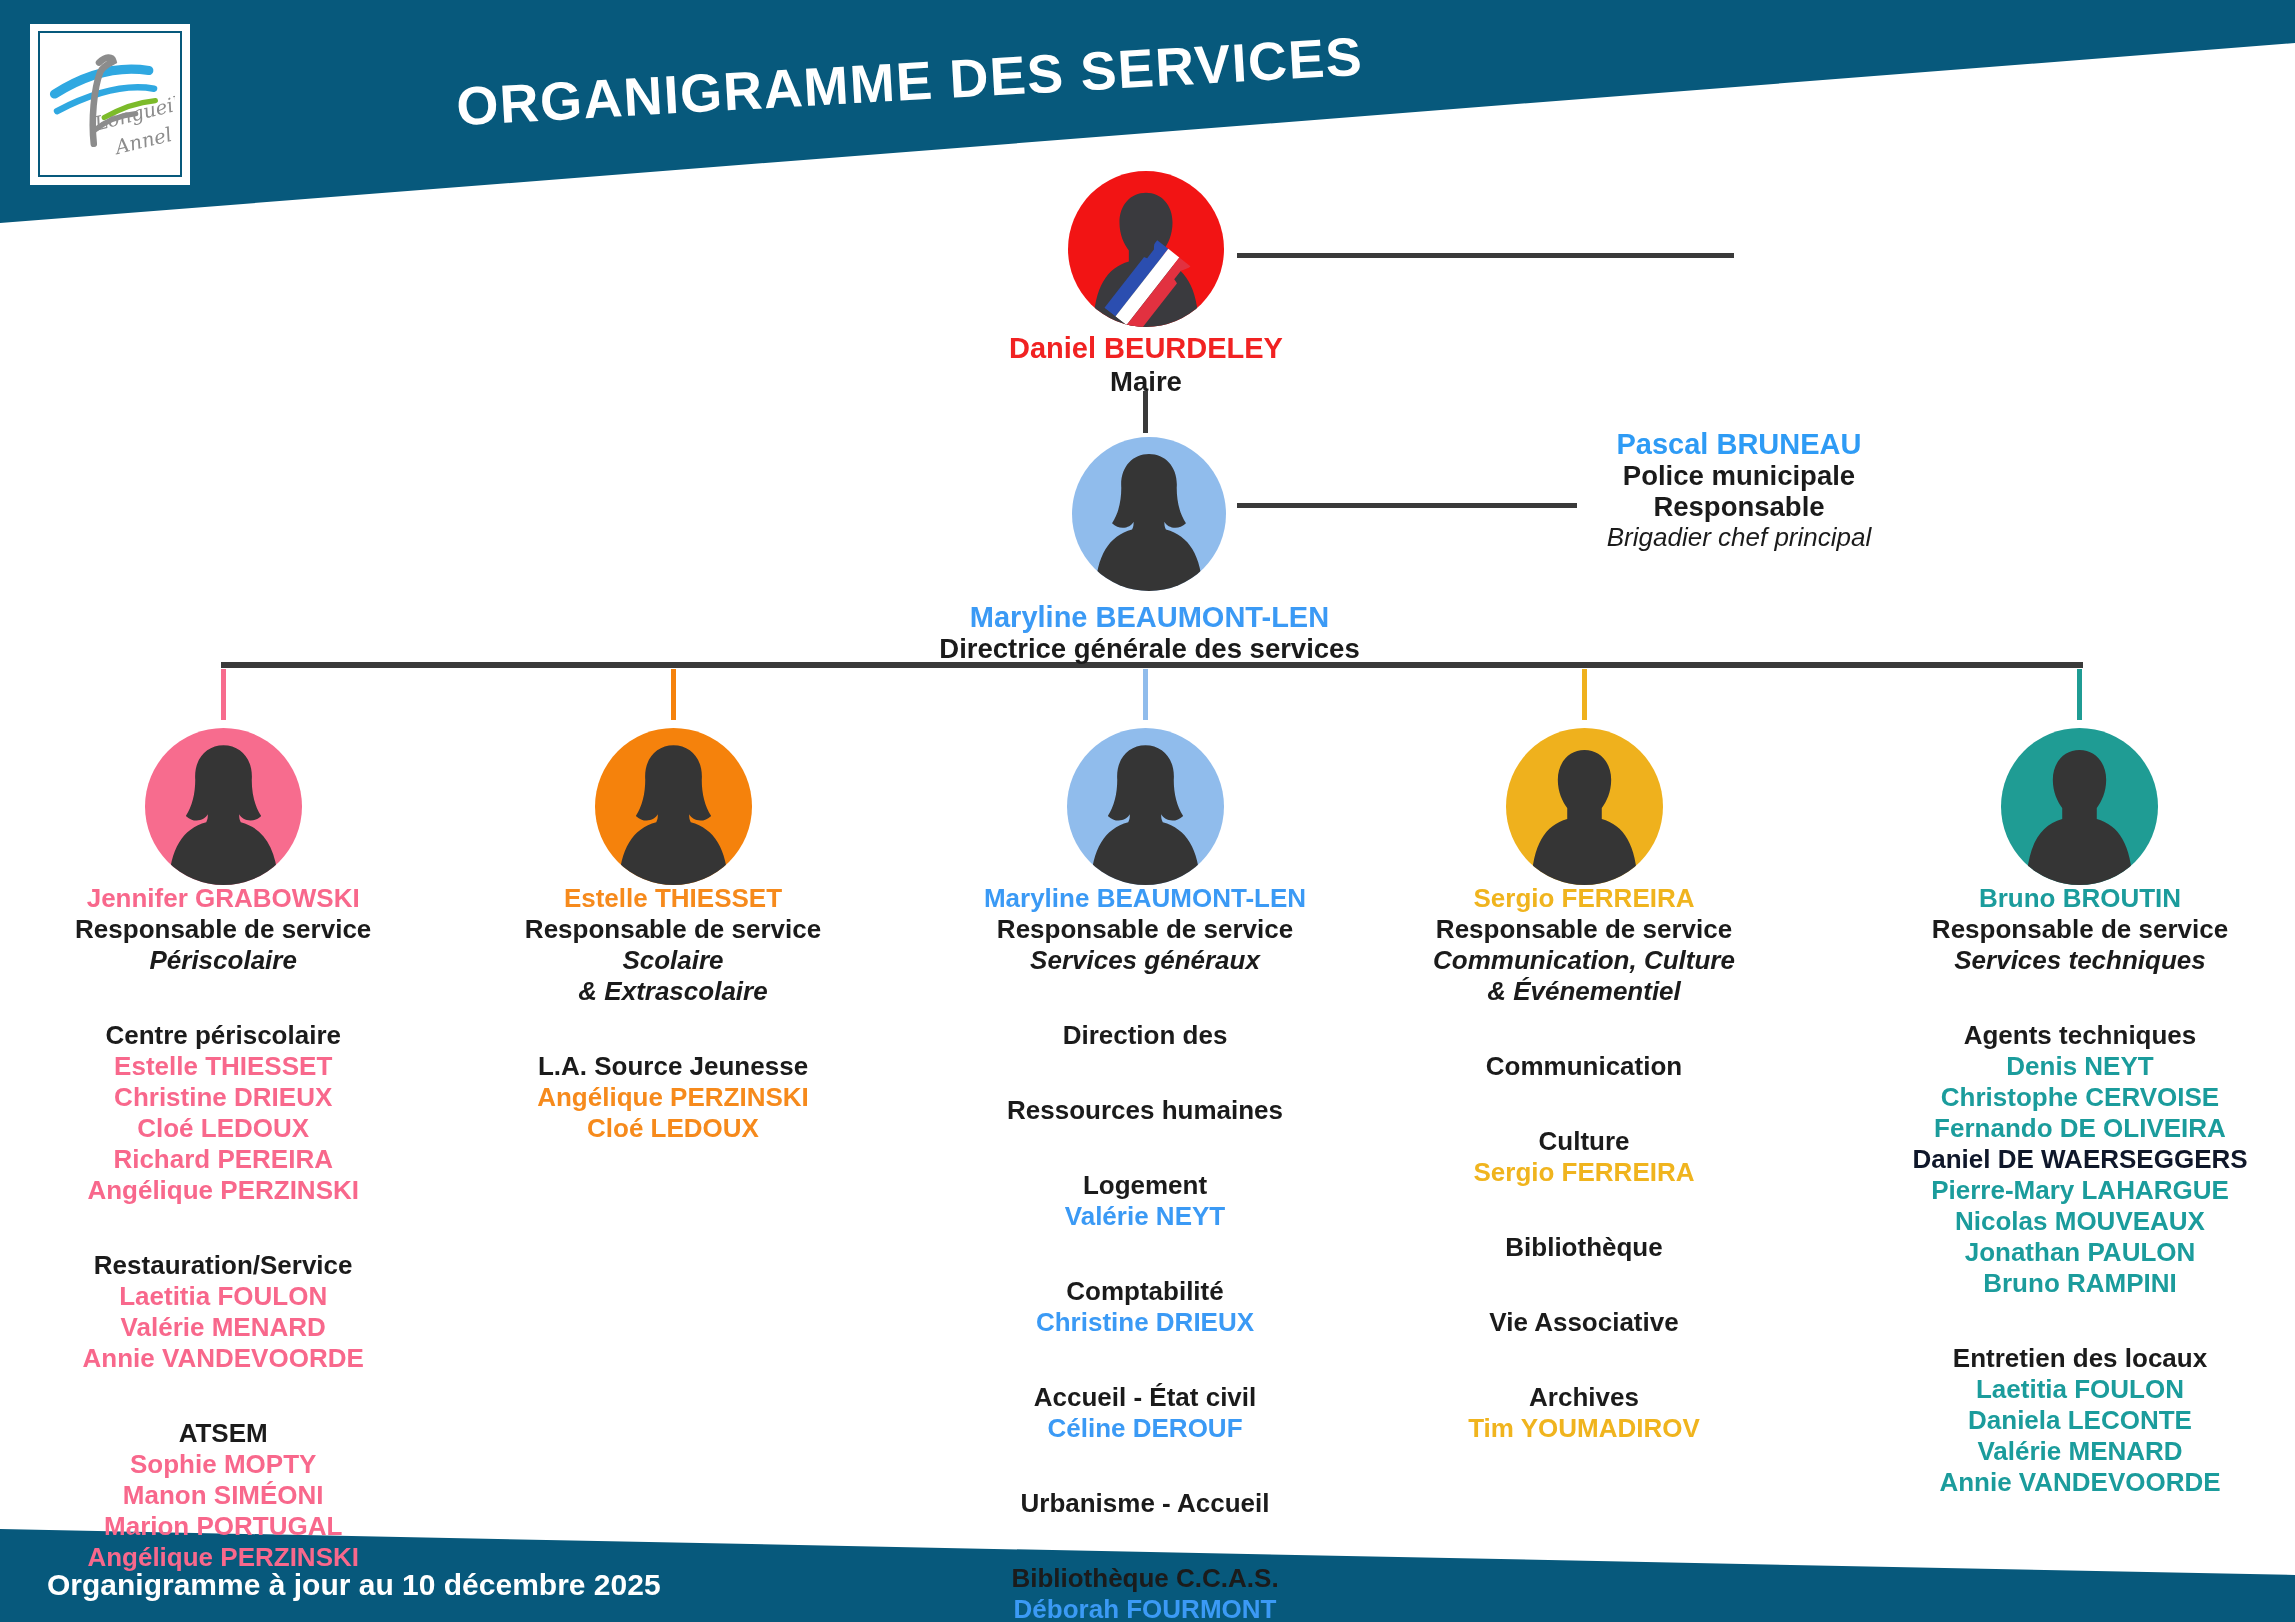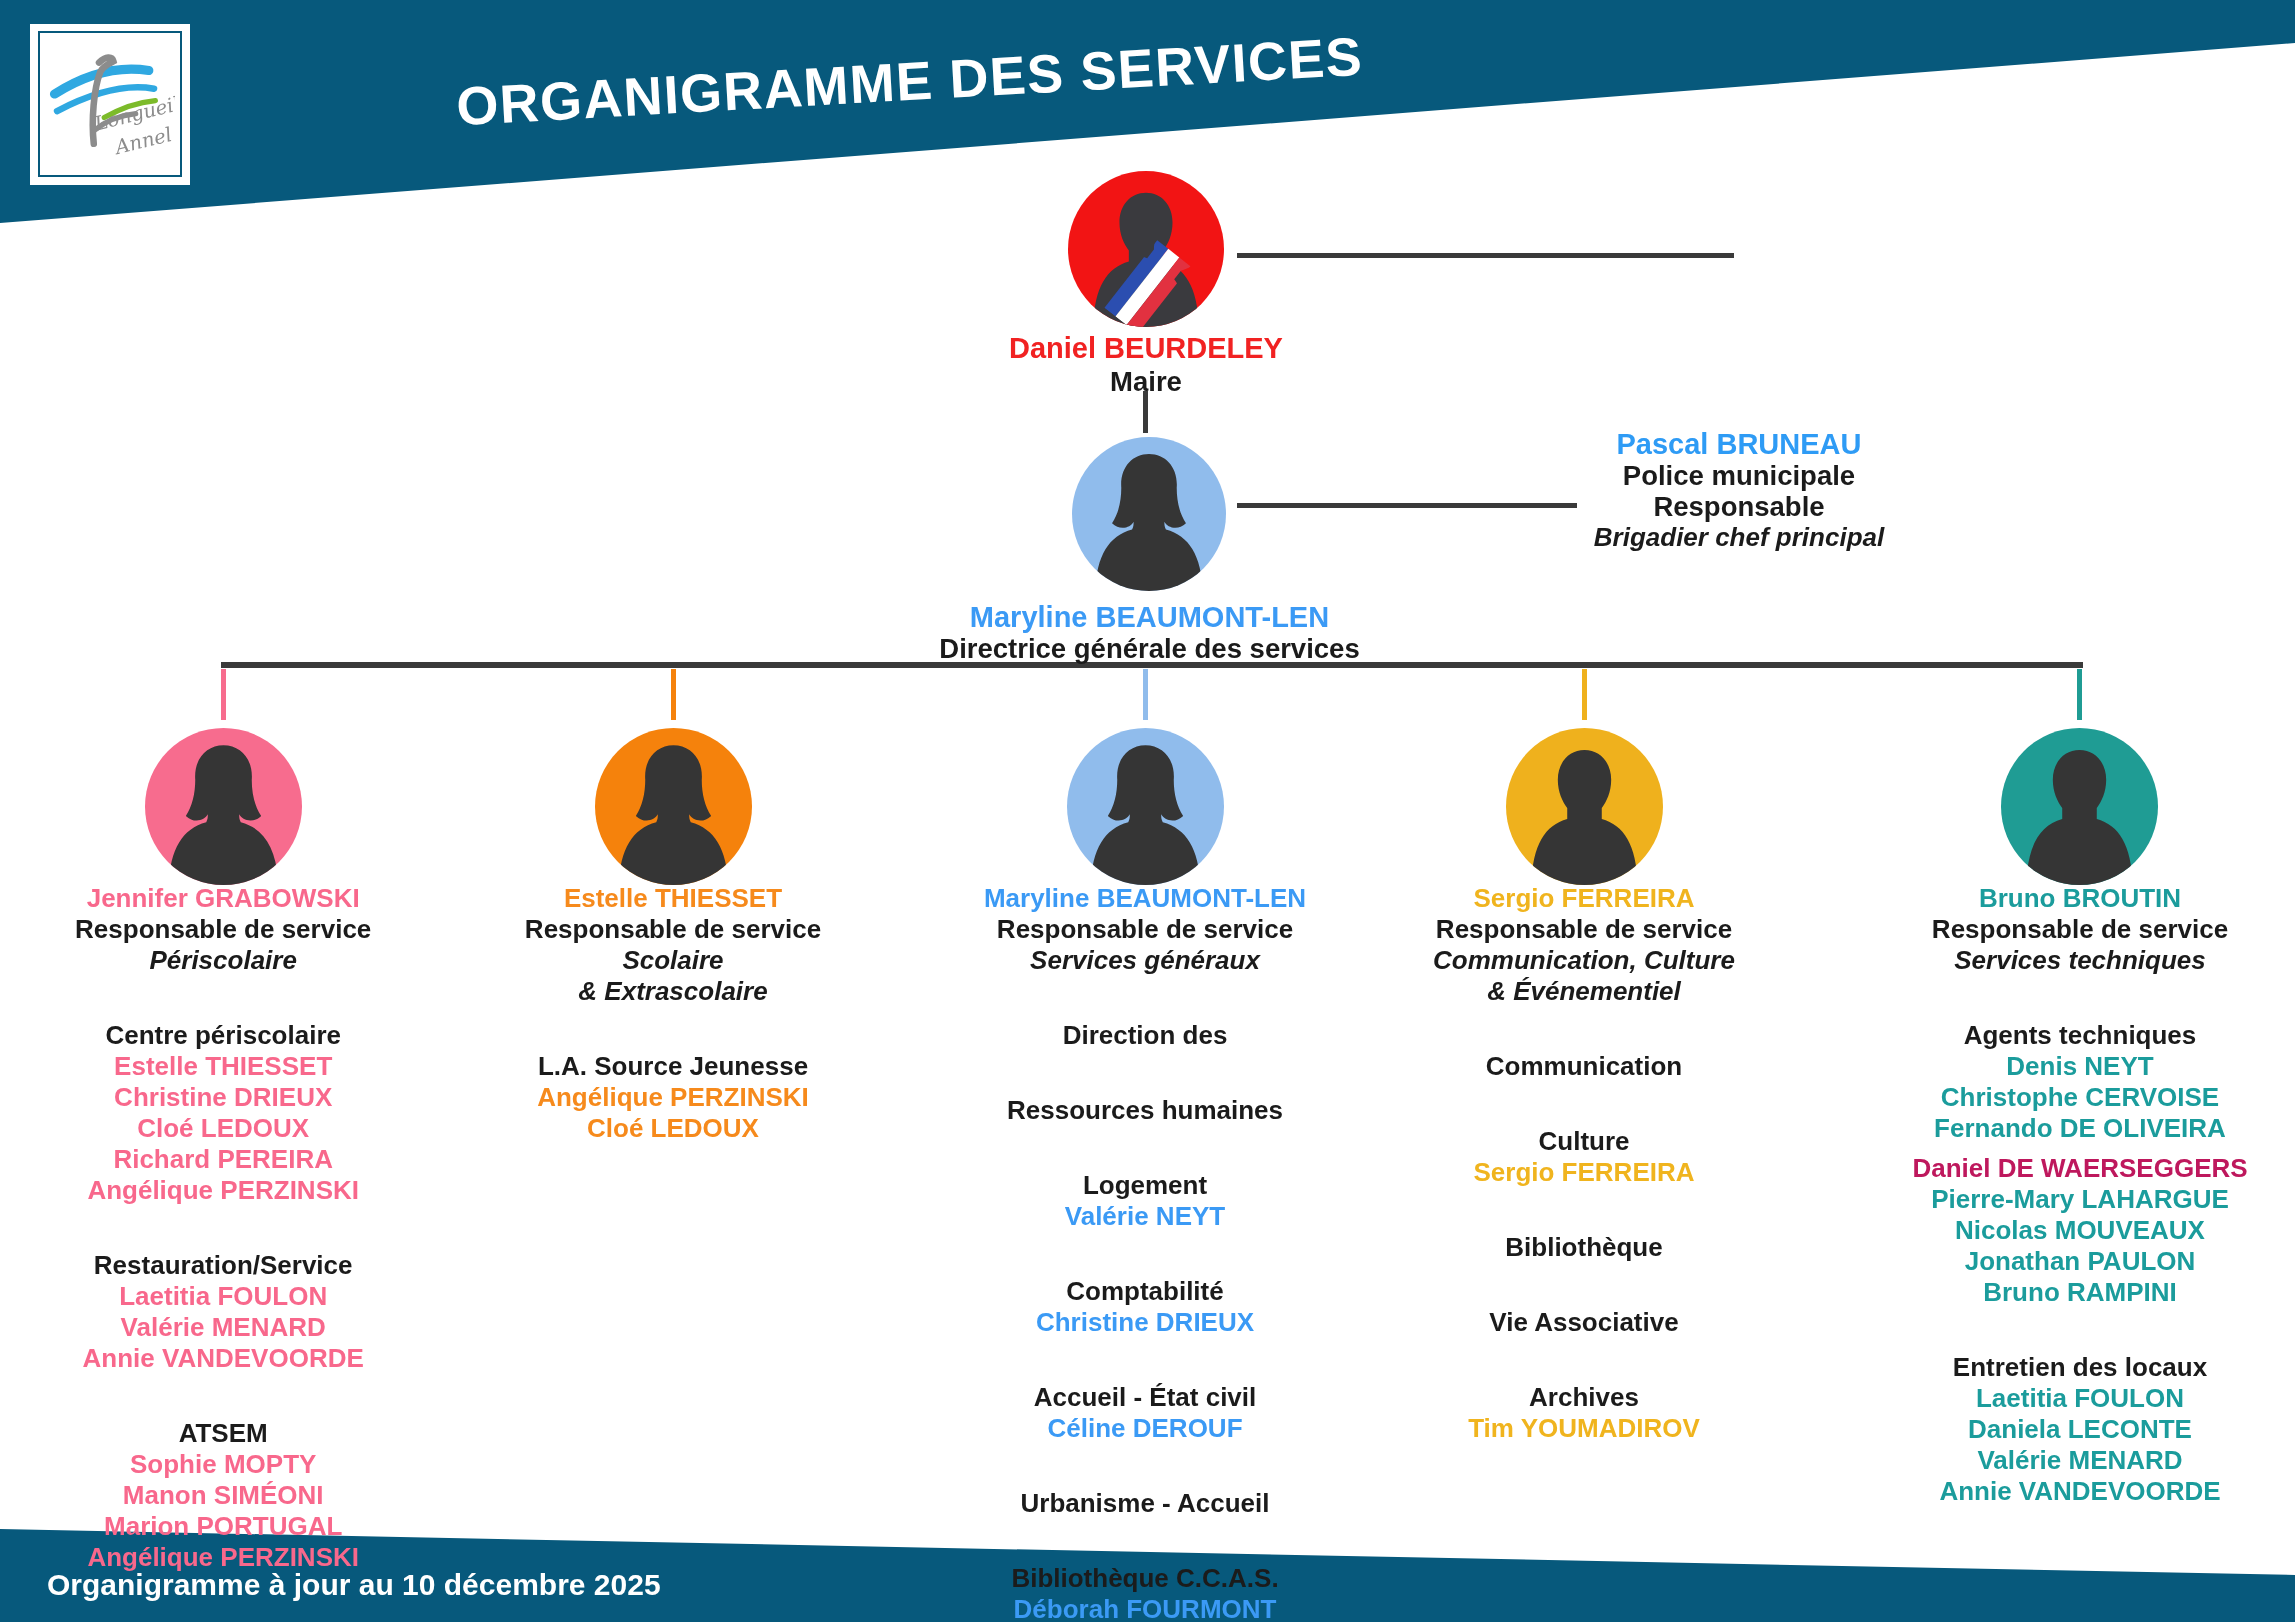--- a/index.html
+++ b/index.html
@@ -32,21 +32,21 @@
   
   .line{position:absolute;background:#3A3A3A;}
   .tick{position:absolute;width:5.2px;height:51px;top:669px;}
   
   .avatar{position:absolute;border-radius:50%;overflow:hidden;}
   .avatar svg{position:absolute;left:0;top:0;width:100%;height:100%;display:block;}
   
   .node-text{position:absolute;text-align:center;line-height:33px;}
   .nt-name{font-size:29px;font-weight:bold;}
   .nt-role{font-size:27.5px;font-weight:bold;color:#1b1b1b;}
-  .nt-italic{font-size:26px;font-weight:bold;font-style:italic;color:#1b1b1b;}
+  .nt-italic{font-size:26px;font-weight:normal;font-style:italic;color:#1b1b1b;}
   
   .b-col{position:absolute;top:883px;width:432px;text-align:center;line-height:31px;font-size:26px;}
   .b-name,.b-role,.b-service{font-weight:bold;}
   .b-role{color:#1b1b1b;}
   .b-service{font-style:italic;color:#1b1b1b;}
   .sec{margin-top:31px;}
   .sec + .sec{margin-top:43px;}
   .sec-title{font-weight:bold;color:#1b1b1b;margin-top:44px;}
   .sec-member{font-weight:bold;}
 </style>
@@ -226,21 +226,21 @@
     </div>
   <div class="b-col" style="left:1864px;">
       <div class="b-name" style="color: rgb(27, 156, 156);">Bruno BROUTIN</div>
       <div class="b-role">Responsable de service</div>
       <div class="b-service">Services techniques</div>
       <div class="sec">
         <div class="sec-title">Agents techniques</div>
         <div class="sec-member" style="color: rgb(27, 156, 156);">Denis NEYT</div>
         <div class="sec-member" style="color: rgb(27, 156, 156);">Christophe CERVOISE</div>
         <div class="sec-member" style="color: rgb(27, 156, 156);">Fernando DE OLIVEIRA</div>
-        <div class="sec-member" style="color: #be185d; margin-top: 9px;">Daniel DE WAERSEGGERS</div>
+        <div class="sec-member" style="color: #0f172a;">Daniel DE WAERSEGGERS</div>
         <div class="sec-member" style="color: rgb(27, 156, 156);">Pierre-Mary LAHARGUE</div>
         <div class="sec-member" style="color: rgb(27, 156, 156);">Nicolas MOUVEAUX</div>
         <div class="sec-member" style="color: rgb(27, 156, 156);">Jonathan PAULON</div>
         <div class="sec-member" style="color: rgb(27, 156, 156);">Bruno RAMPINI</div>
       </div>
       <div class="sec">
         <div class="sec-title">Entretien des locaux</div>
         <div class="sec-member" style="color: rgb(27, 156, 156);">Laetitia FOULON</div>
         <div class="sec-member" style="color: rgb(27, 156, 156);">Daniela LECONTE</div>
         <div class="sec-member" style="color: rgb(27, 156, 156);">Valérie MENARD</div>

